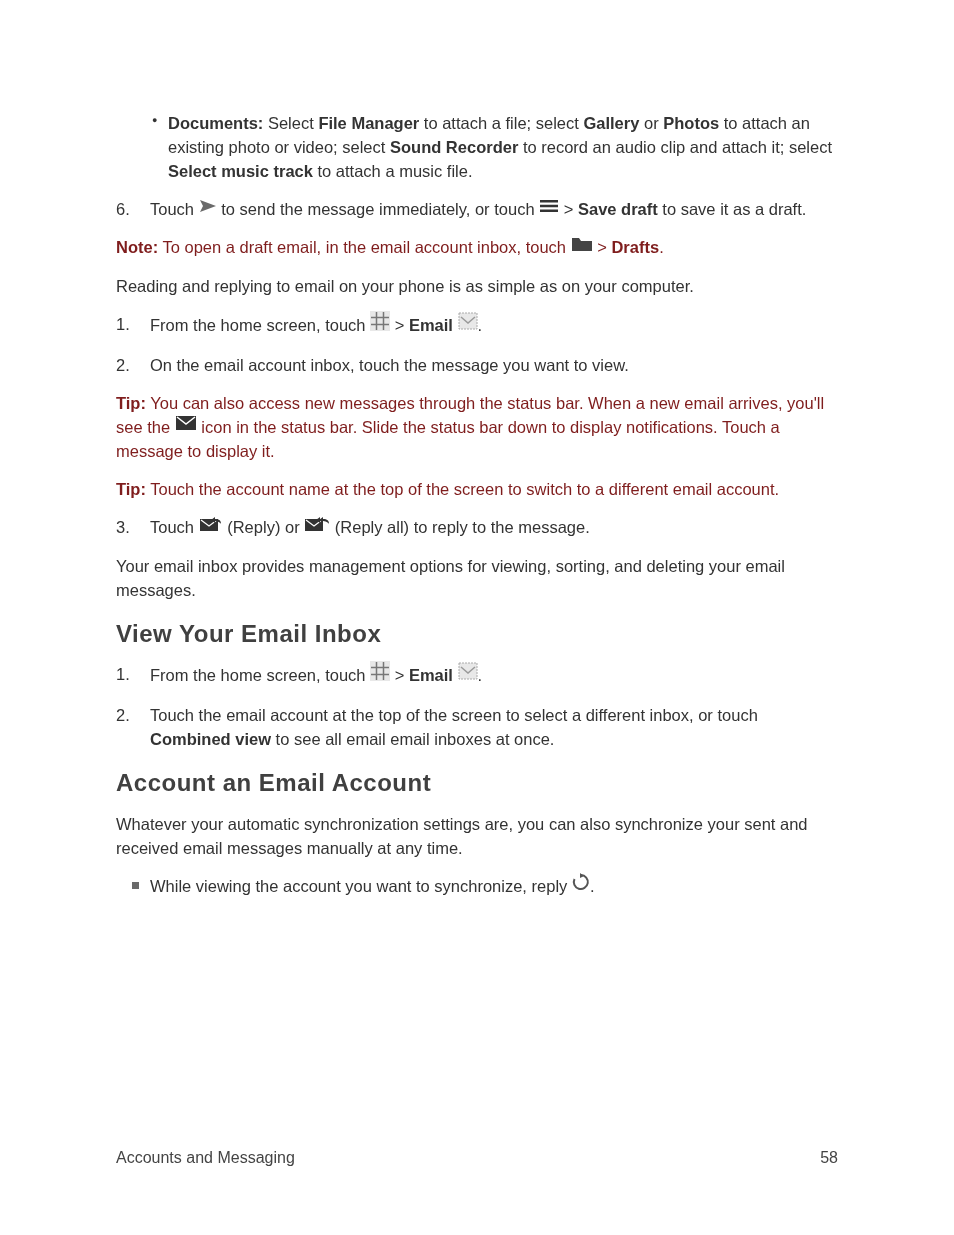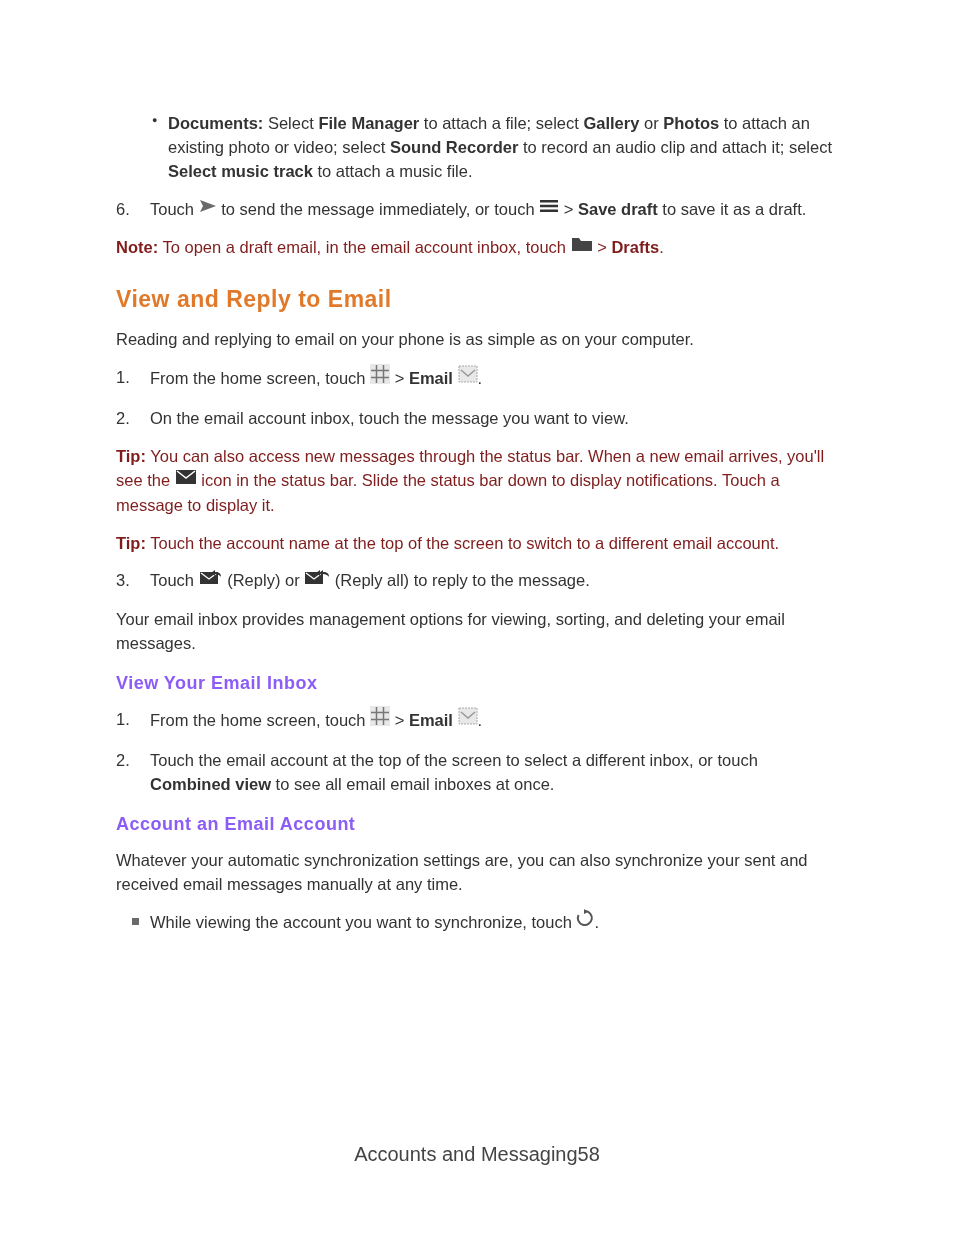--- a/index.html
+++ b/index.html
@@ -58,37 +58,37 @@
     .h2 {
       color: #e07a2a;
       font-weight: bold;
       font-size: 23px;
       letter-spacing: 0.5px;
       margin-top: 22px;
       margin-bottom: 12px;
       font-family: "Trebuchet MS", Arial, sans-serif;
     }
     .h3 {
-      color: #8b5cf6;
+      color: #404040;
       font-weight: bold;
-      font-size: 18px;
+      font-size: 24px;
       letter-spacing: 0.5px;
       margin-top: 12px;
       margin-bottom: 12px;
       font-family: "Trebuchet MS", Arial, sans-serif;
     }
     .para { margin-bottom: 14px; }
     .footer {
       position: absolute;
       bottom: 66px;
       left: 116px;
       right: 116px;
       display: flex;
-      justify-content: center;
-      font-size: 20px;
+      justify-content: space-between;
+      font-size: 16px;
       color: #444;
     }
     .inline-icon {
       display: inline-block;
       vertical-align: middle;
       position: relative;
       top: -2px;
     }
   </style>
 </head>
@@ -110,21 +110,20 @@
           <rect x="1" y="10.5" width="18" height="2.5" fill="#333"></rect>
         </svg></span><span> &gt; </span><span class="bold">Save draft</span><span> to save it as a draft.</span>
   </div>
 
   <div class="para orange">
     <span class="bold">Note:</span><span> To open a draft email, in the email account inbox, touch </span><span class="inline-icon"><svg width="22" height="16" viewBox="0 0 22 16">
           <path d="M1 3 L1 15 L21 15 L21 5 L10 5 L8 2 L1 2 Z" fill="#444"></path>
         </svg></span><span> &gt; </span><span class="bold">Drafts</span><span>.</span>
   </div>
 
-  <div class="h2">View and Reply to Email</div>
   <div class="para">Reading and replying to email on your phone is as simple as on your computer.</div>
 
   <div class="num-item">
     <span class="num">1.</span>
     <span>From the home screen, touch </span><span class="inline-icon"><svg width="20" height="20" viewBox="0 0 20 20">
           <rect x="0" y="0" width="20" height="20" fill="#e8e8e8"></rect>
           <line x1="6.5" y1="1" x2="6.5" y2="19" stroke="#777" stroke-width="1.5"></line>
           <line x1="13.5" y1="1" x2="13.5" y2="19" stroke="#777" stroke-width="1.5"></line>
           <line x1="1" y1="6.5" x2="19" y2="6.5" stroke="#777" stroke-width="1.5"></line>
           <line x1="1" y1="13.5" x2="19" y2="13.5" stroke="#777" stroke-width="1.5"></line>
@@ -184,21 +183,21 @@
 
   <div class="num-item">
     <span class="num">2.</span>
     <span>Touch the email account at the top of the screen to select a different inbox, or touch </span><span class="bold">Combined view</span><span> to see all email email inboxes at once.</span>
   </div>
 
   <div class="h3">Account an Email Account</div>
   <div class="para">Whatever your automatic synchronization settings are, you can also synchronize your sent and received email messages manually at any time.</div>
 
   <div class="square-item">
-    <span>While viewing the account you want to synchronize, touch </span><span class="inline-icon"><svg width="18" height="18" viewBox="0 0 18 18">
+    <span>While viewing the account you want to synchronize, reply </span><span class="inline-icon"><svg width="18" height="18" viewBox="0 0 18 18">
           <path d="M9 2 A7 7 0 1 1 2.5 6" fill="none" stroke="#555" stroke-width="2"></path>
           <path d="M8 0 L12 3 L8 5 Z" fill="#555"></path>
         </svg></span><span>.</span>
   </div>
 
 </div>
 
 <div class="footer">
   <span>Accounts and Messaging</span>
   <span>58</span>

